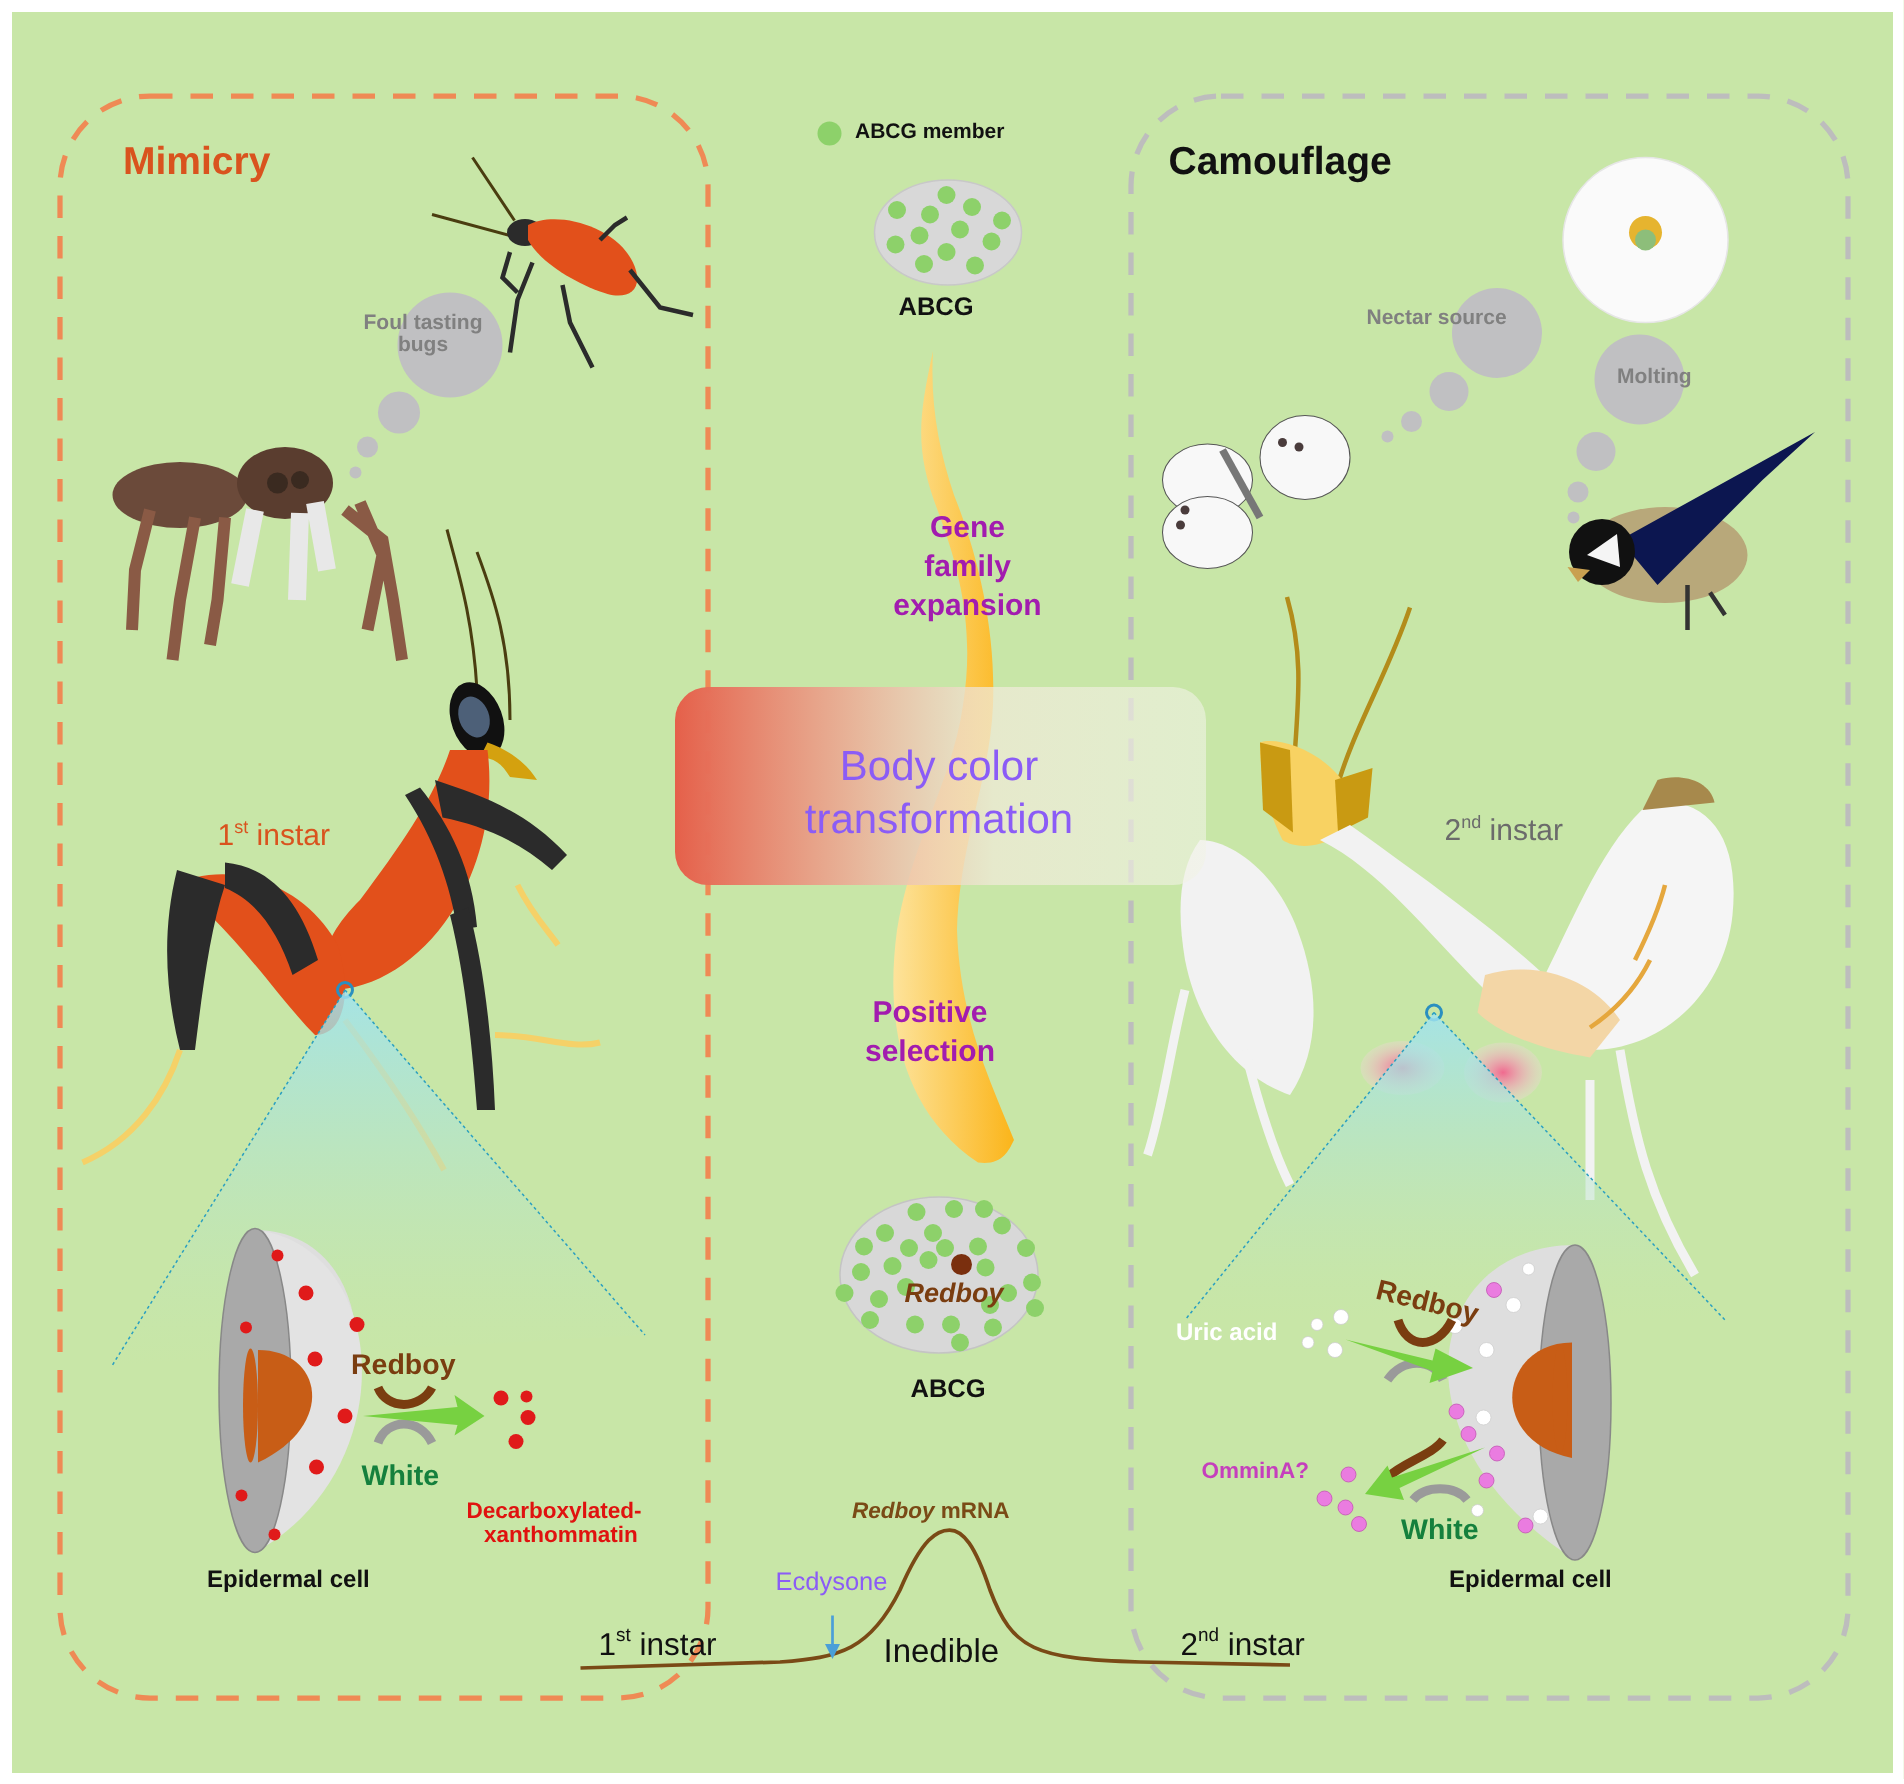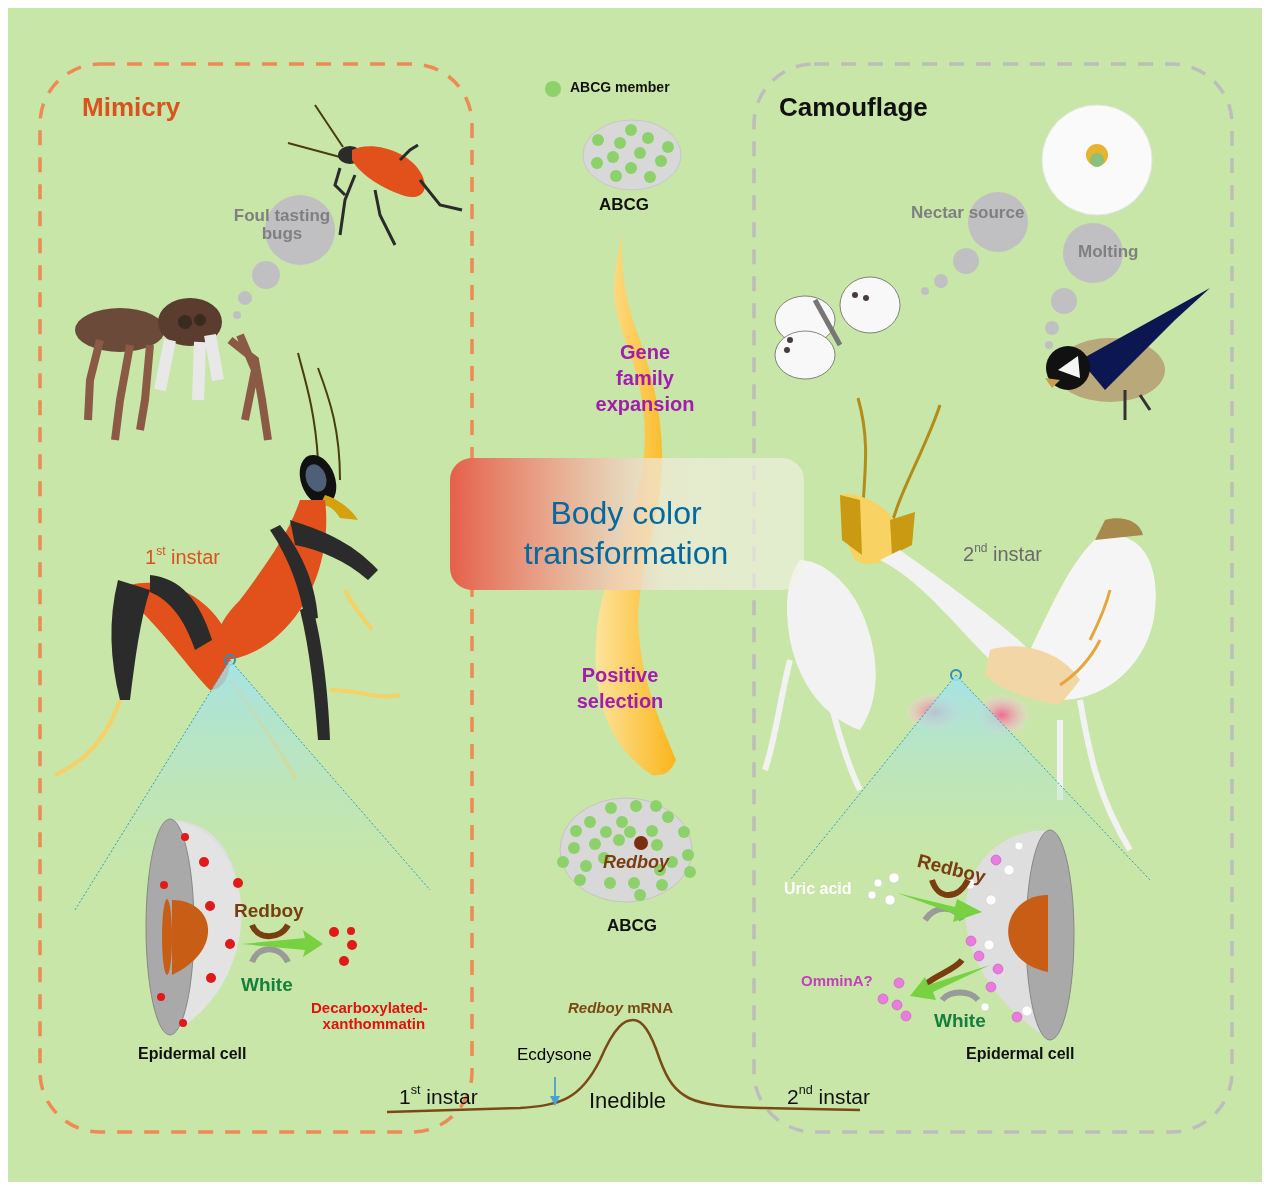--- a/index.html
+++ b/index.html
@@ -5,34 +5,34 @@
   html, body { margin:0; padding:0; background:#ffffff; }
   body { width:1269px; height:1189px; position:relative; overflow:hidden; font-family:"Liberation Sans", sans-serif; }
   #canvas { position:absolute; left:8px; top:8px; width:1254px; height:1174px; background:#c8e6a7; }
   svg#art { position:absolute; left:0; top:0; width:1269px; height:1189px; }
   .lbl { position:absolute; white-space:nowrap; line-height:1.05; }
   .center { text-align:center; }
   sup { font-size:60%; vertical-align:top; position:relative; top:-2px; }
   .title-mim { left:82px; top:94px; font-size:26px; font-weight:bold; color:#d9531e; }
   .title-cam { left:779px; top:94px; font-size:26px; font-weight:bold; color:#111; }
   .legend { left:570px; top:80px; font-size:14px; font-weight:bold; color:#111; }
-  .gray-thought { color:#808080; font-weight:bold; font-size:17px; }
+  .gray-thought { color:#808080; font-weight:bold; font-size:14px; }
   .cyan { color:#a21caf; font-weight:bold; font-size:20px; }
-  .bodycolor { left:448px; top:493px; width:356px; font-size:32px; color:#0369a1; text-align:center; line-height:1.25; }
+  .bodycolor { left:448px; top:493px; width:356px; font-size:28px; color:#8b5cf6; text-align:center; line-height:1.25; }
   .instar-1 { left:145px; top:547px; font-size:20px; color:#d9531e; }
   .instar-2 { left:963px; top:544px; font-size:20px; color:#6b6b6b; }
   .redboy-br { color:#7a3d10; font-weight:bold; font-size:19px; }
   .white-gr { color:#15803d; font-weight:bold; font-size:19px;text-align:center; }
   .dx { left:311px; top:962px; font-size:15px; font-weight:bold; color:#e0120f; text-align:center;margin-top:38px; }
   .epi { font-size:16px; font-weight:bold; color:#111; }
   .uric { left:784px; top:881px; font-size:16px; font-weight:bold; color:#ffffff; }
   .ommin { left:801px; top:973px; font-size:15px; font-weight:bold; color:#c53fbd; }
   .abcg { font-size:17px; font-weight:bold; color:#111; }
   .mrna { left:568px; top:1000px; font-size:15px; font-weight:bold; color:#7a4a16; }
-  .ecd { left:517px; top:1046px; font-size:17px; color:#000000; }
+  .ecd { left:517px; top:1046px; font-size:17px; color:#8b5cf6; }
   .molt { left:589px; top:1089px; font-size:22px; color:#111; }
   .inst-t1 { left:399px; top:1086px; font-size:21px; color:#111; }
   .inst-t2 { left:787px; top:1086px; font-size:21px; color:#111; }
 </style>
 </head>
 <body>
 
 <div id="canvas"></div>
 
 <svg id="art" viewBox="0 0 1269 1189">

